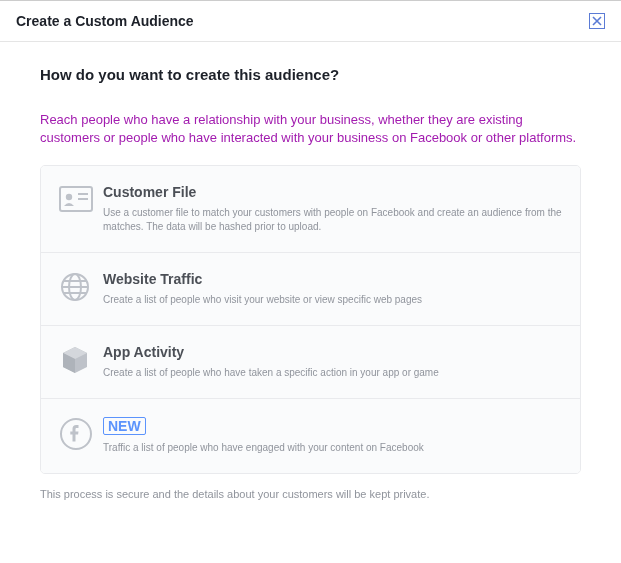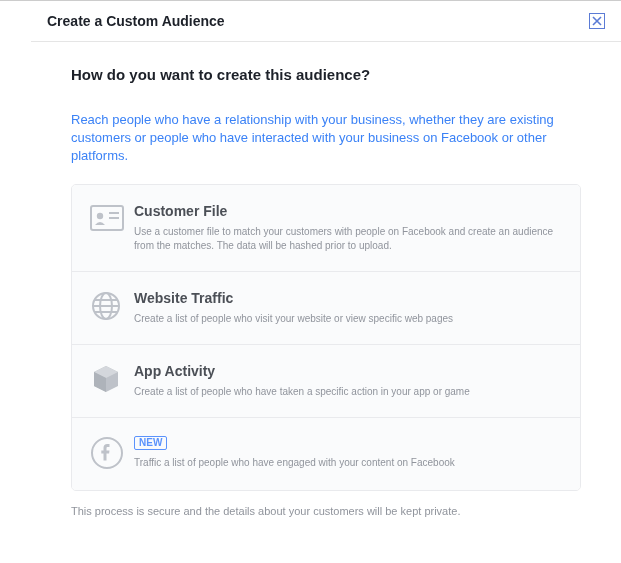--- a/index.html
+++ b/index.html
@@ -4,21 +4,20 @@
 <style>
   * { box-sizing: border-box; margin: 0; padding: 0; }
   body {
     font-family: Helvetica, Arial, sans-serif;
     background: #fff;
     width: 621px;
     color: #1d2129;
   }
   .dialog {
     border-top: 1px solid #ccc;
-    padding-left: 31px;
   }
   .dialog-header {
     display: flex;
     align-items: center;
     justify-content: space-between;
     padding: 12px 16px;
     border-bottom: 1px solid #e5e5e5;
   }
   .dialog-title {
     font-size: 14px;
@@ -39,21 +38,21 @@
     padding: 24px 40px 10px 40px;
   }
   .question {
     font-size: 15px;
     font-weight: bold;
     color: #1d2129;
     margin-bottom: 28px;
   }
   .intro {
     font-size: 13px;
-    color: #3b82f6;
+    color: #a21caf;
     line-height: 1.4;
     margin-bottom: 18px;
   }
   .options {
     border: 1px solid #e9eaed;
     border-radius: 5px;
     overflow: hidden;
   }
   .option {
     display: flex;
@@ -82,21 +81,21 @@
     align-items: center;
     gap: 8px;
   }
   .option-desc {
     font-size: 10px;
     color: #90949c;
     line-height: 1.4;
   }
   .badge {
     display: inline-block;
-    font-size: 10px;
+    font-size: 14px;
     font-weight: bold;
     color: #5b93fc;
     border: 1px solid #5b93fc;
     border-radius: 2px;
     padding: 1px 4px;
     line-height: 1;
   }
   .footer-note {
     font-size: 11px;
     color: #90949c;

